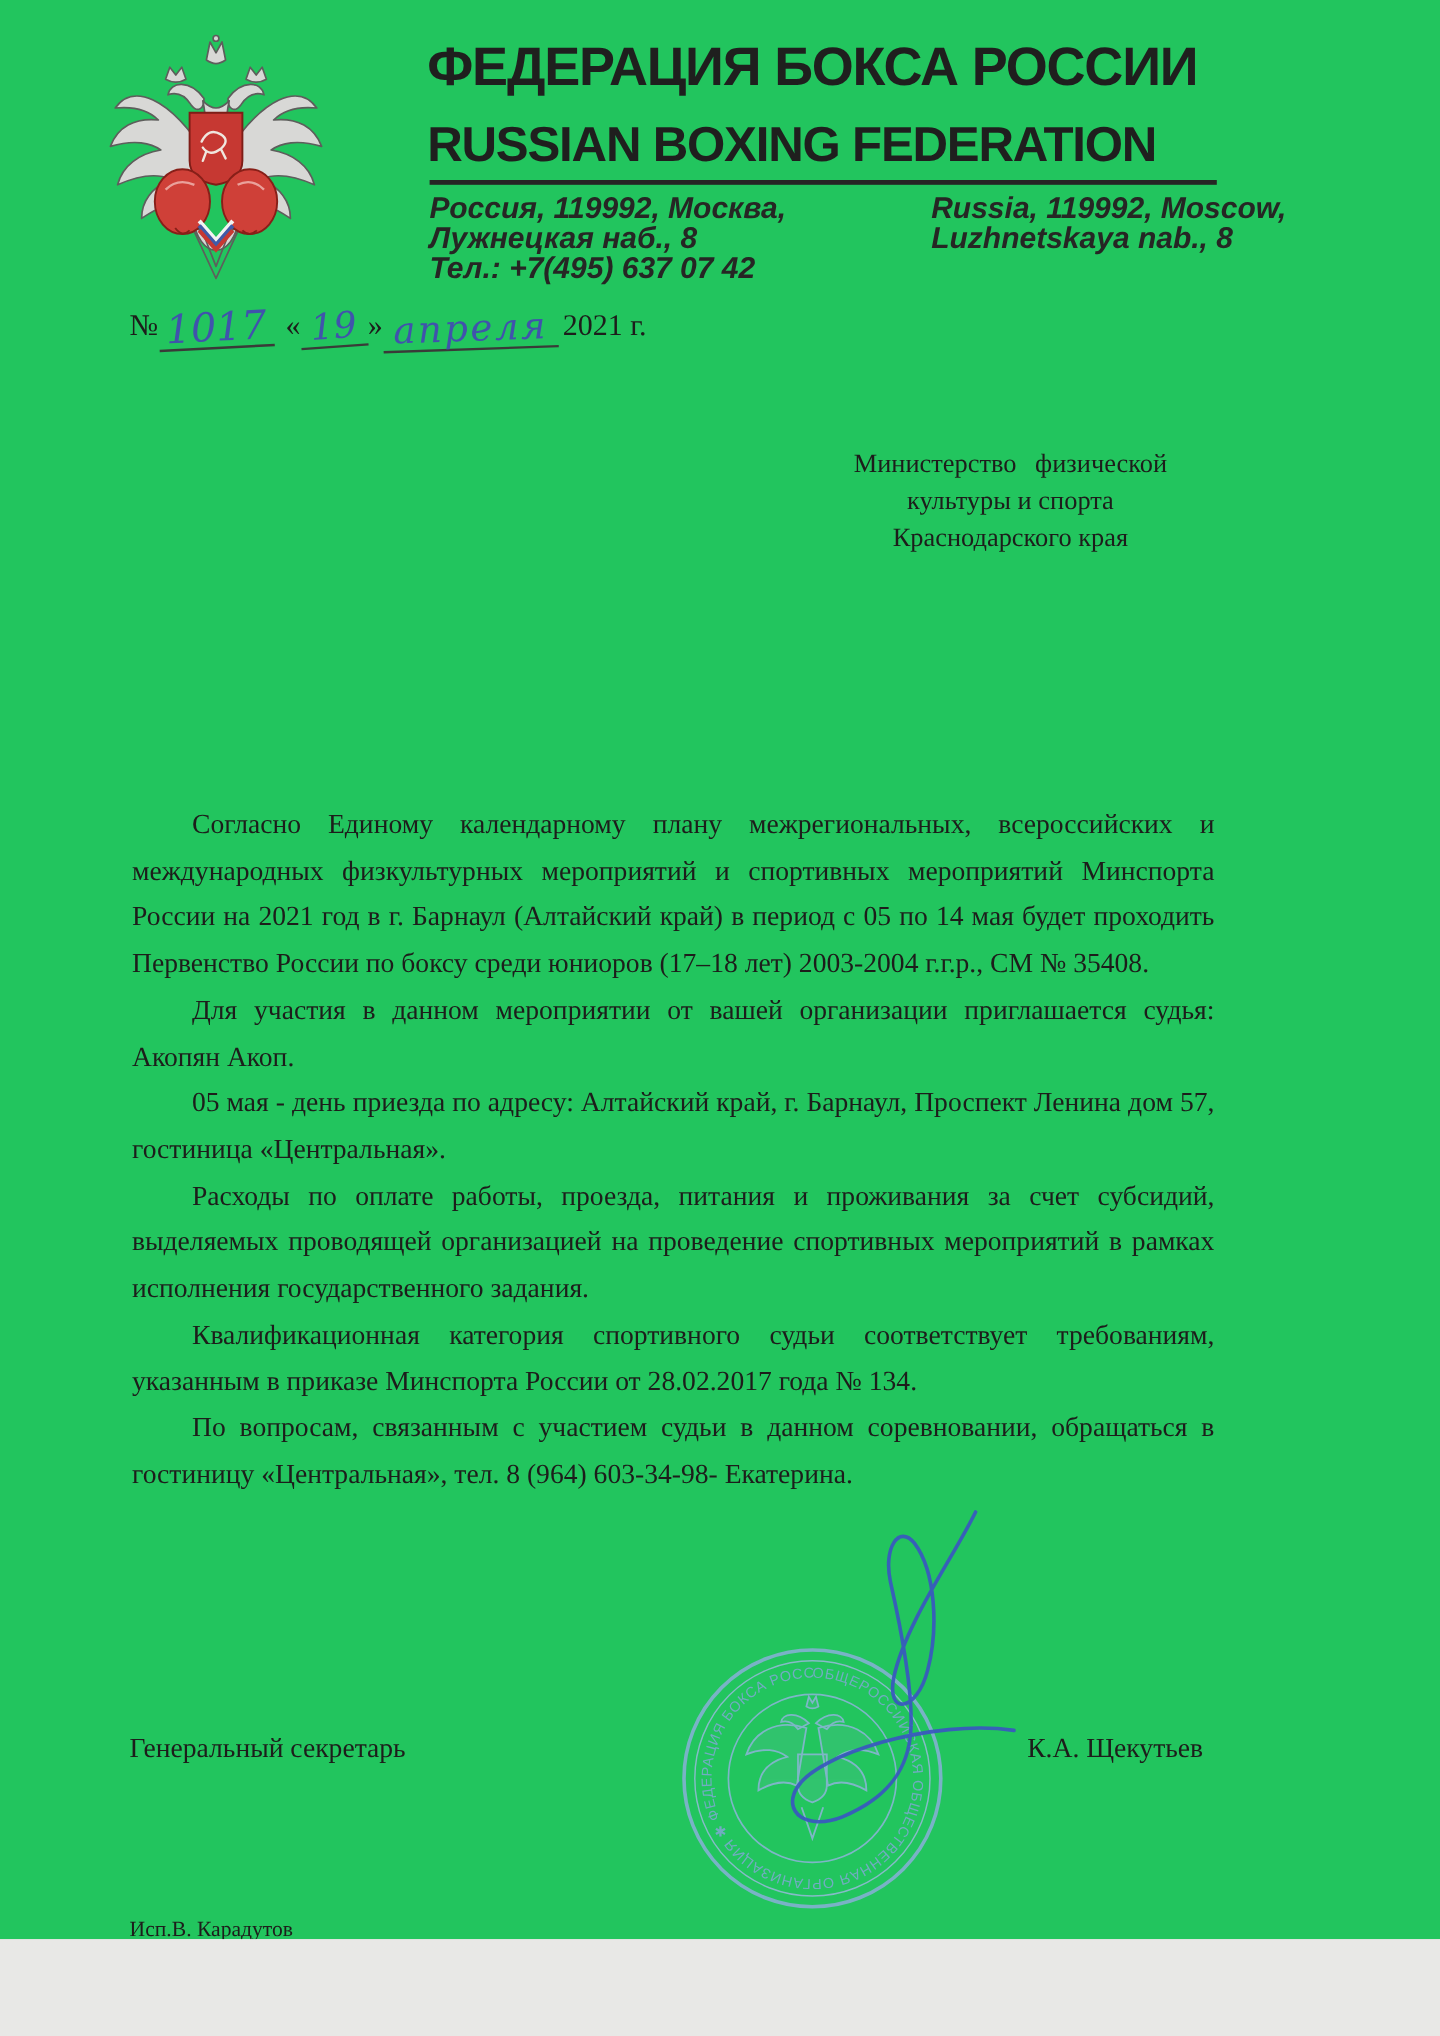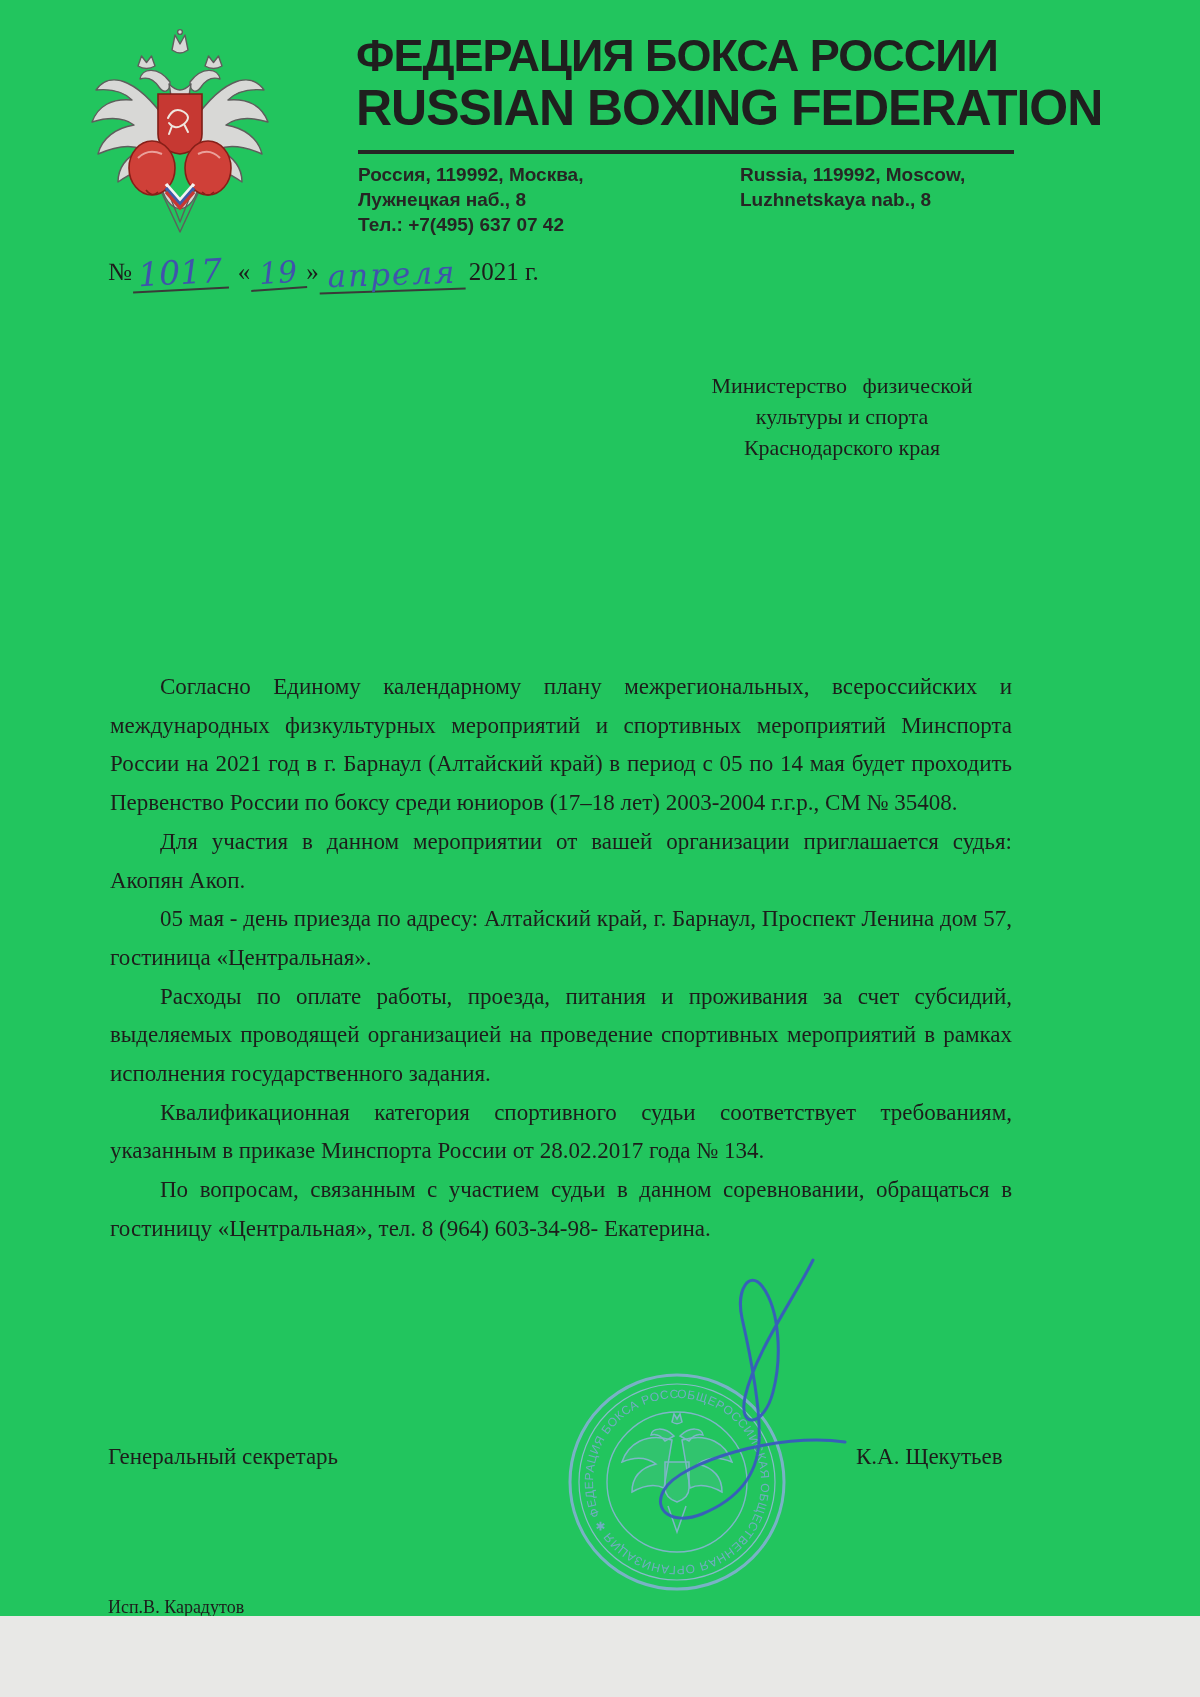--- a/index.html
+++ b/index.html
@@ -10,27 +10,27 @@
     background:#22c55e;
     overflow:hidden;
     font-family:"Liberation Serif", serif;
     color:#1d1d1b;
   }
   
   .logo-wrap{position:absolute;left:88px;top:26px;width:184px;height:214px;}
   .head-titles{position:absolute;left:356px;top:30px;width:660px;
     font-family:"Liberation Sans", sans-serif;font-weight:bold;color:#1f1f1e;}
   .head-title-ru{font-size:45px;line-height:52px;letter-spacing:-1px;white-space:nowrap;}
-  .head-title-en{font-size:50px;line-height:52px;letter-spacing:-1px;white-space:nowrap;}
+  .head-title-en{font-size:41px;line-height:52px;letter-spacing:-1px;white-space:nowrap;margin-top:12px;}
   .head-rule{position:absolute;left:358px;top:150px;width:656px;height:4px;background:#262624;}
   .addr{position:absolute;top:162px;width:330px;
     font-family:"Liberation Sans", sans-serif;font-weight:bold;
-    font-size:19px;line-height:25px;color:#262624;}
+    font-size:25px;line-height:25px;color:#262624;font-style:italic;}
   .addr.ru{left:358px;}
-  .addr.en{left:740px;}
+  .addr.en{left:776px;}
   
   .ref-line{position:absolute;left:108px;top:238px;height:50px;
     font-size:25px;display:flex;align-items:flex-end;}
   .ref-line .printed{padding-bottom:2px;}
   .hw{font-style:italic;color:#4053ac;font-family:"DejaVu Serif", serif;}
   .hw-slot{display:inline-block;border-bottom:2px solid #3a3a38;text-align:center;
     padding-bottom:0;line-height:1;}
   .hw-number{width:96px;font-size:33px;transform:rotate(-3deg) translateY(3px);}
   .hw-day{width:56px;font-size:30px;transform:rotate(-4deg) translateY(2px);}
   .hw-month{width:146px;font-size:31px;letter-spacing:2px;transform:rotate(-2deg) translateY(4px);}

